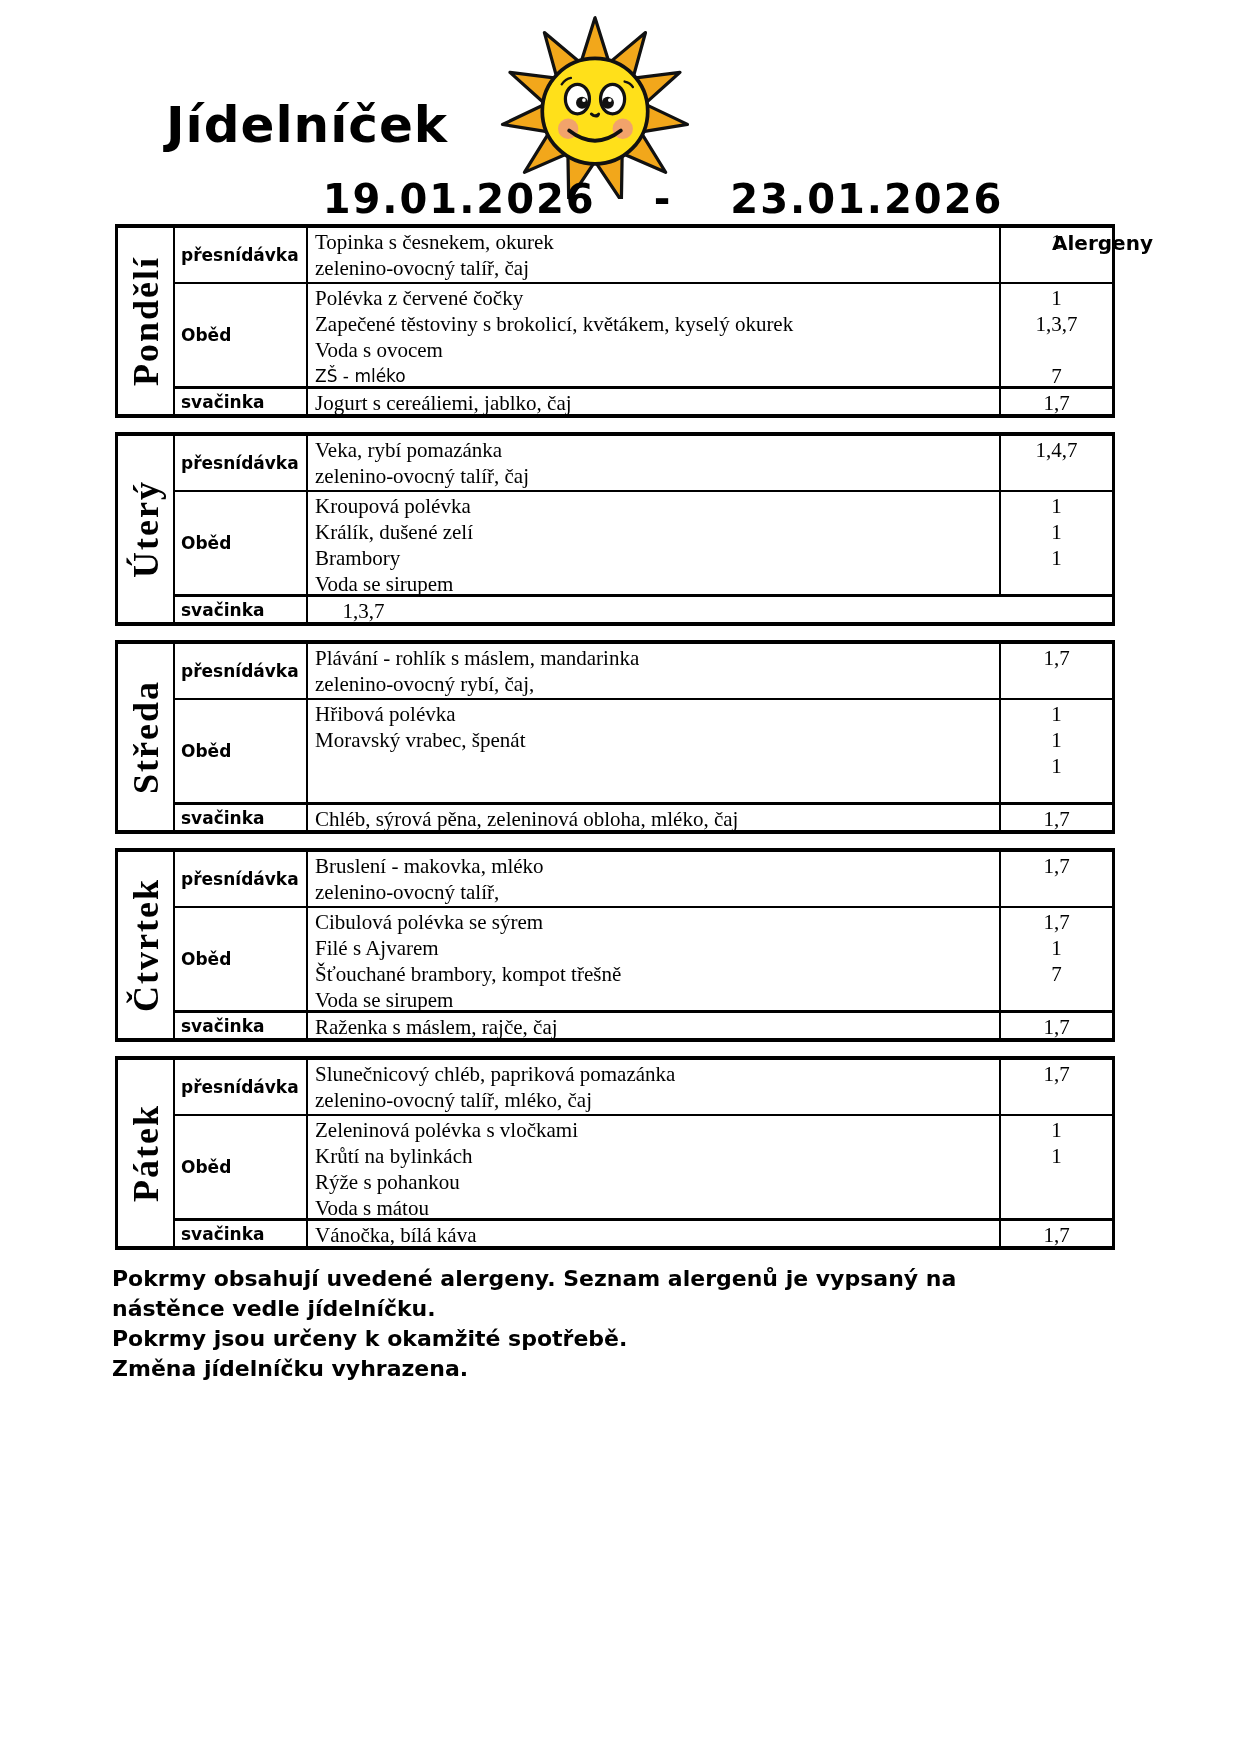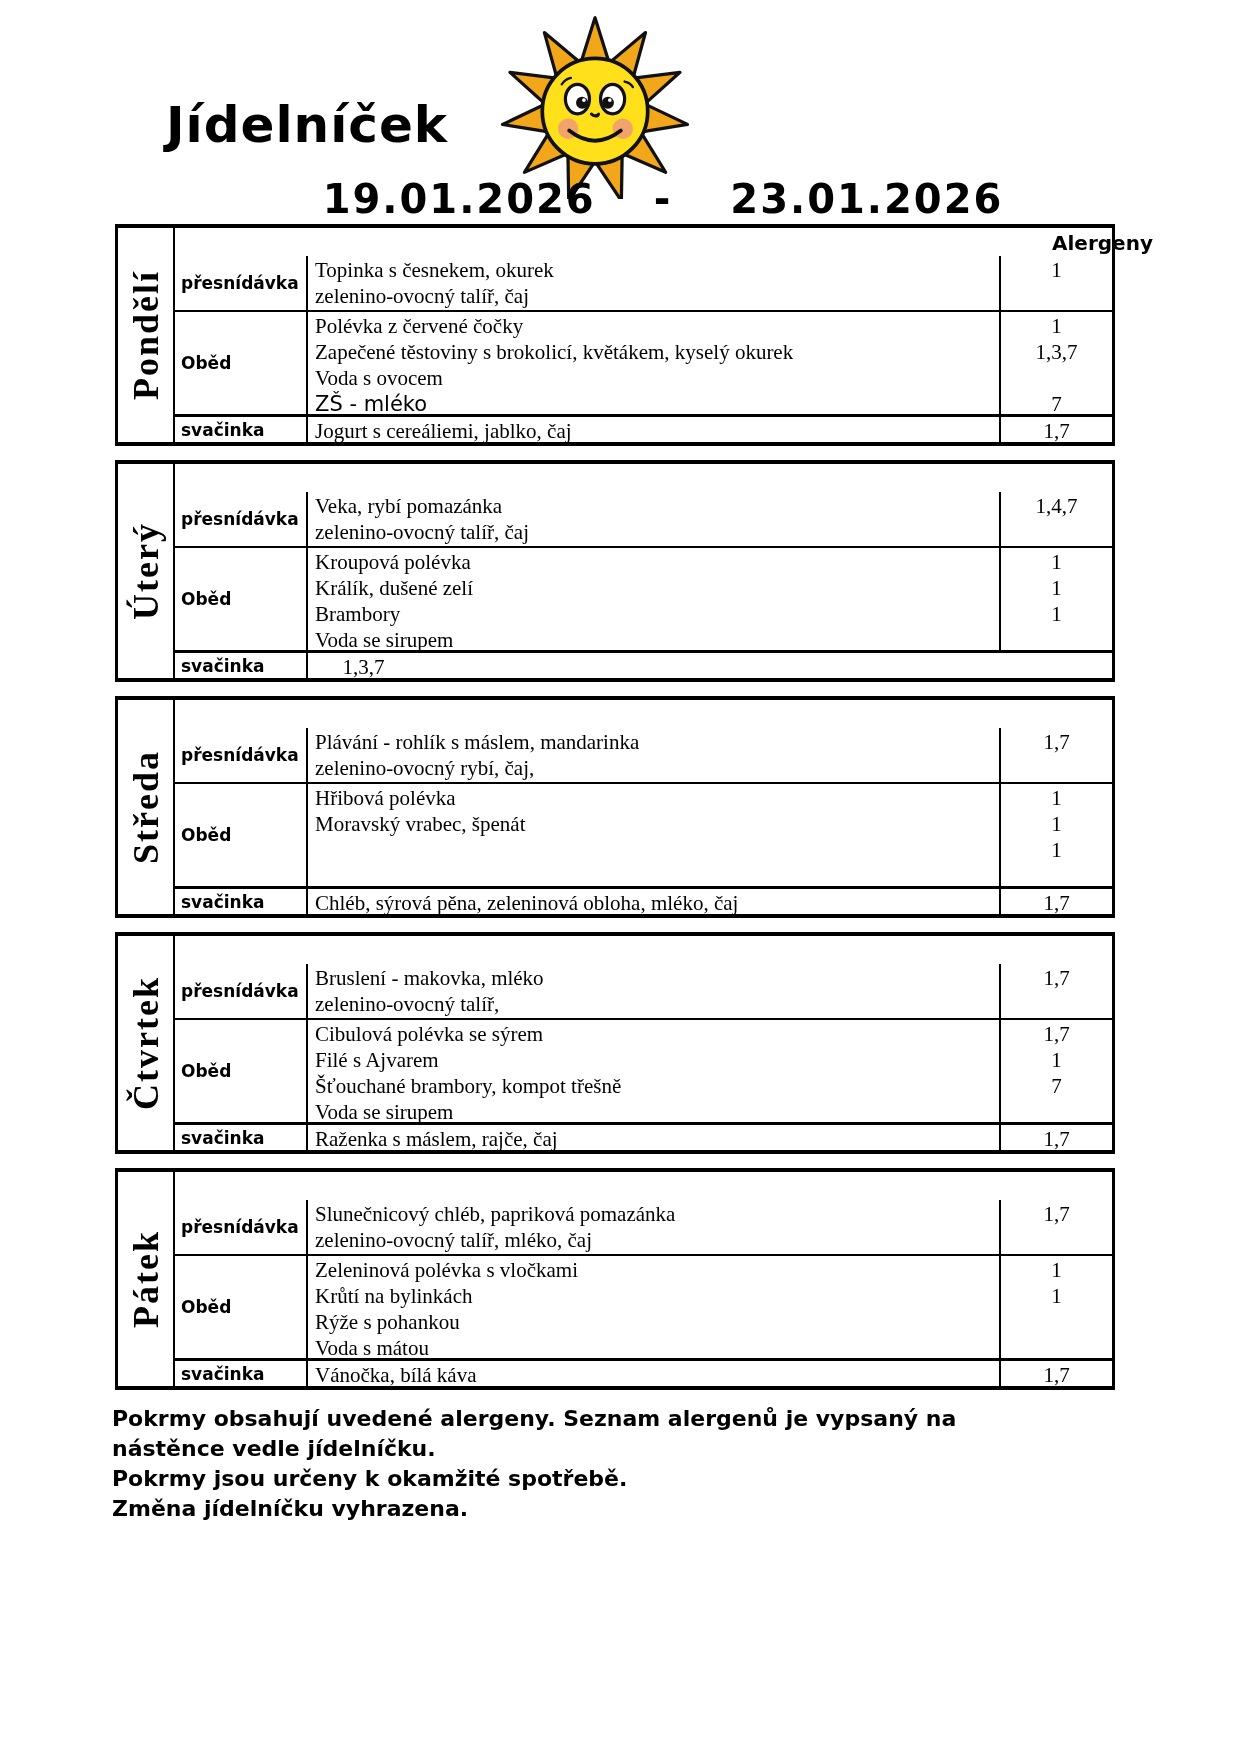--- a/index.html
+++ b/index.html
@@ -14,32 +14,32 @@
   .allergen-header{position:absolute;left:998px;top:231px;width:113px;text-align:center;
                    font-size:20px;font-weight:bold;}
 
   
   .tables{margin-left:115px;width:1000px;}
   .day-table{display:flex;border:3px solid #000;border-top-width:4px;border-bottom-width:4px;
              margin-bottom:14px;background:#fff;box-sizing:border-box;}
   .day-col{width:55px;border-right:2px solid #000;display:flex;align-items:center;justify-content:center;}
   .day-name{writing-mode:vertical-rl;transform:rotate(180deg);
             font-family:"Liberation Serif",serif;font-weight:bold;font-size:36px;letter-spacing:2px;}
-  .rows{flex:1;display:flex;flex-direction:column;margin-top:28px;}
+  .rows{flex:1;display:flex;flex-direction:column;}
   .meal-row{display:flex;box-sizing:border-box;}
   .meal-row + .meal-row{border-top:2px solid #000;}
   .meal-row.s-svacinka{border-top:3px solid #000;}
   .s-presnidavka{height:54px;}
   .s-obed{height:104px;}
   .s-svacinka{height:28px;}
   .label-cell{width:133px;border-right:2px solid #000;display:flex;align-items:center;
               padding-left:6px;box-sizing:border-box;font-size:17px;font-weight:bold;}
   .food-cell{flex:1;border-right:2px solid #000;padding-top:1px;overflow:hidden;}
   .food-line{padding-left:7px;font-family:"Liberation Serif",serif;font-size:21px;line-height:26px;white-space:nowrap;}
-  .food-line.sans{font-family:"DejaVu Sans",sans-serif;font-size:21px;}
+  .food-line.sans{font-family:"DejaVu Sans",sans-serif;font-size:17px;}
   .allergen-cell{width:111px;padding-top:1px;text-align:center;}
   .allergen-value{font-family:"Liberation Serif",serif;font-size:21px;line-height:26px;}
 
   
   .footer{margin:6px 0 0 112px;width:880px;font-size:22px;font-weight:bold;line-height:30px;}
   .footer-line3{display:flex;justify-content:space-between;}
 </style>
 </head>
 <body style="--sun-body: #ffe01a; --sun-rays: #f2a71b; --sun-outline: #111111; --sun-cheeks: #f2a36b;">
 

